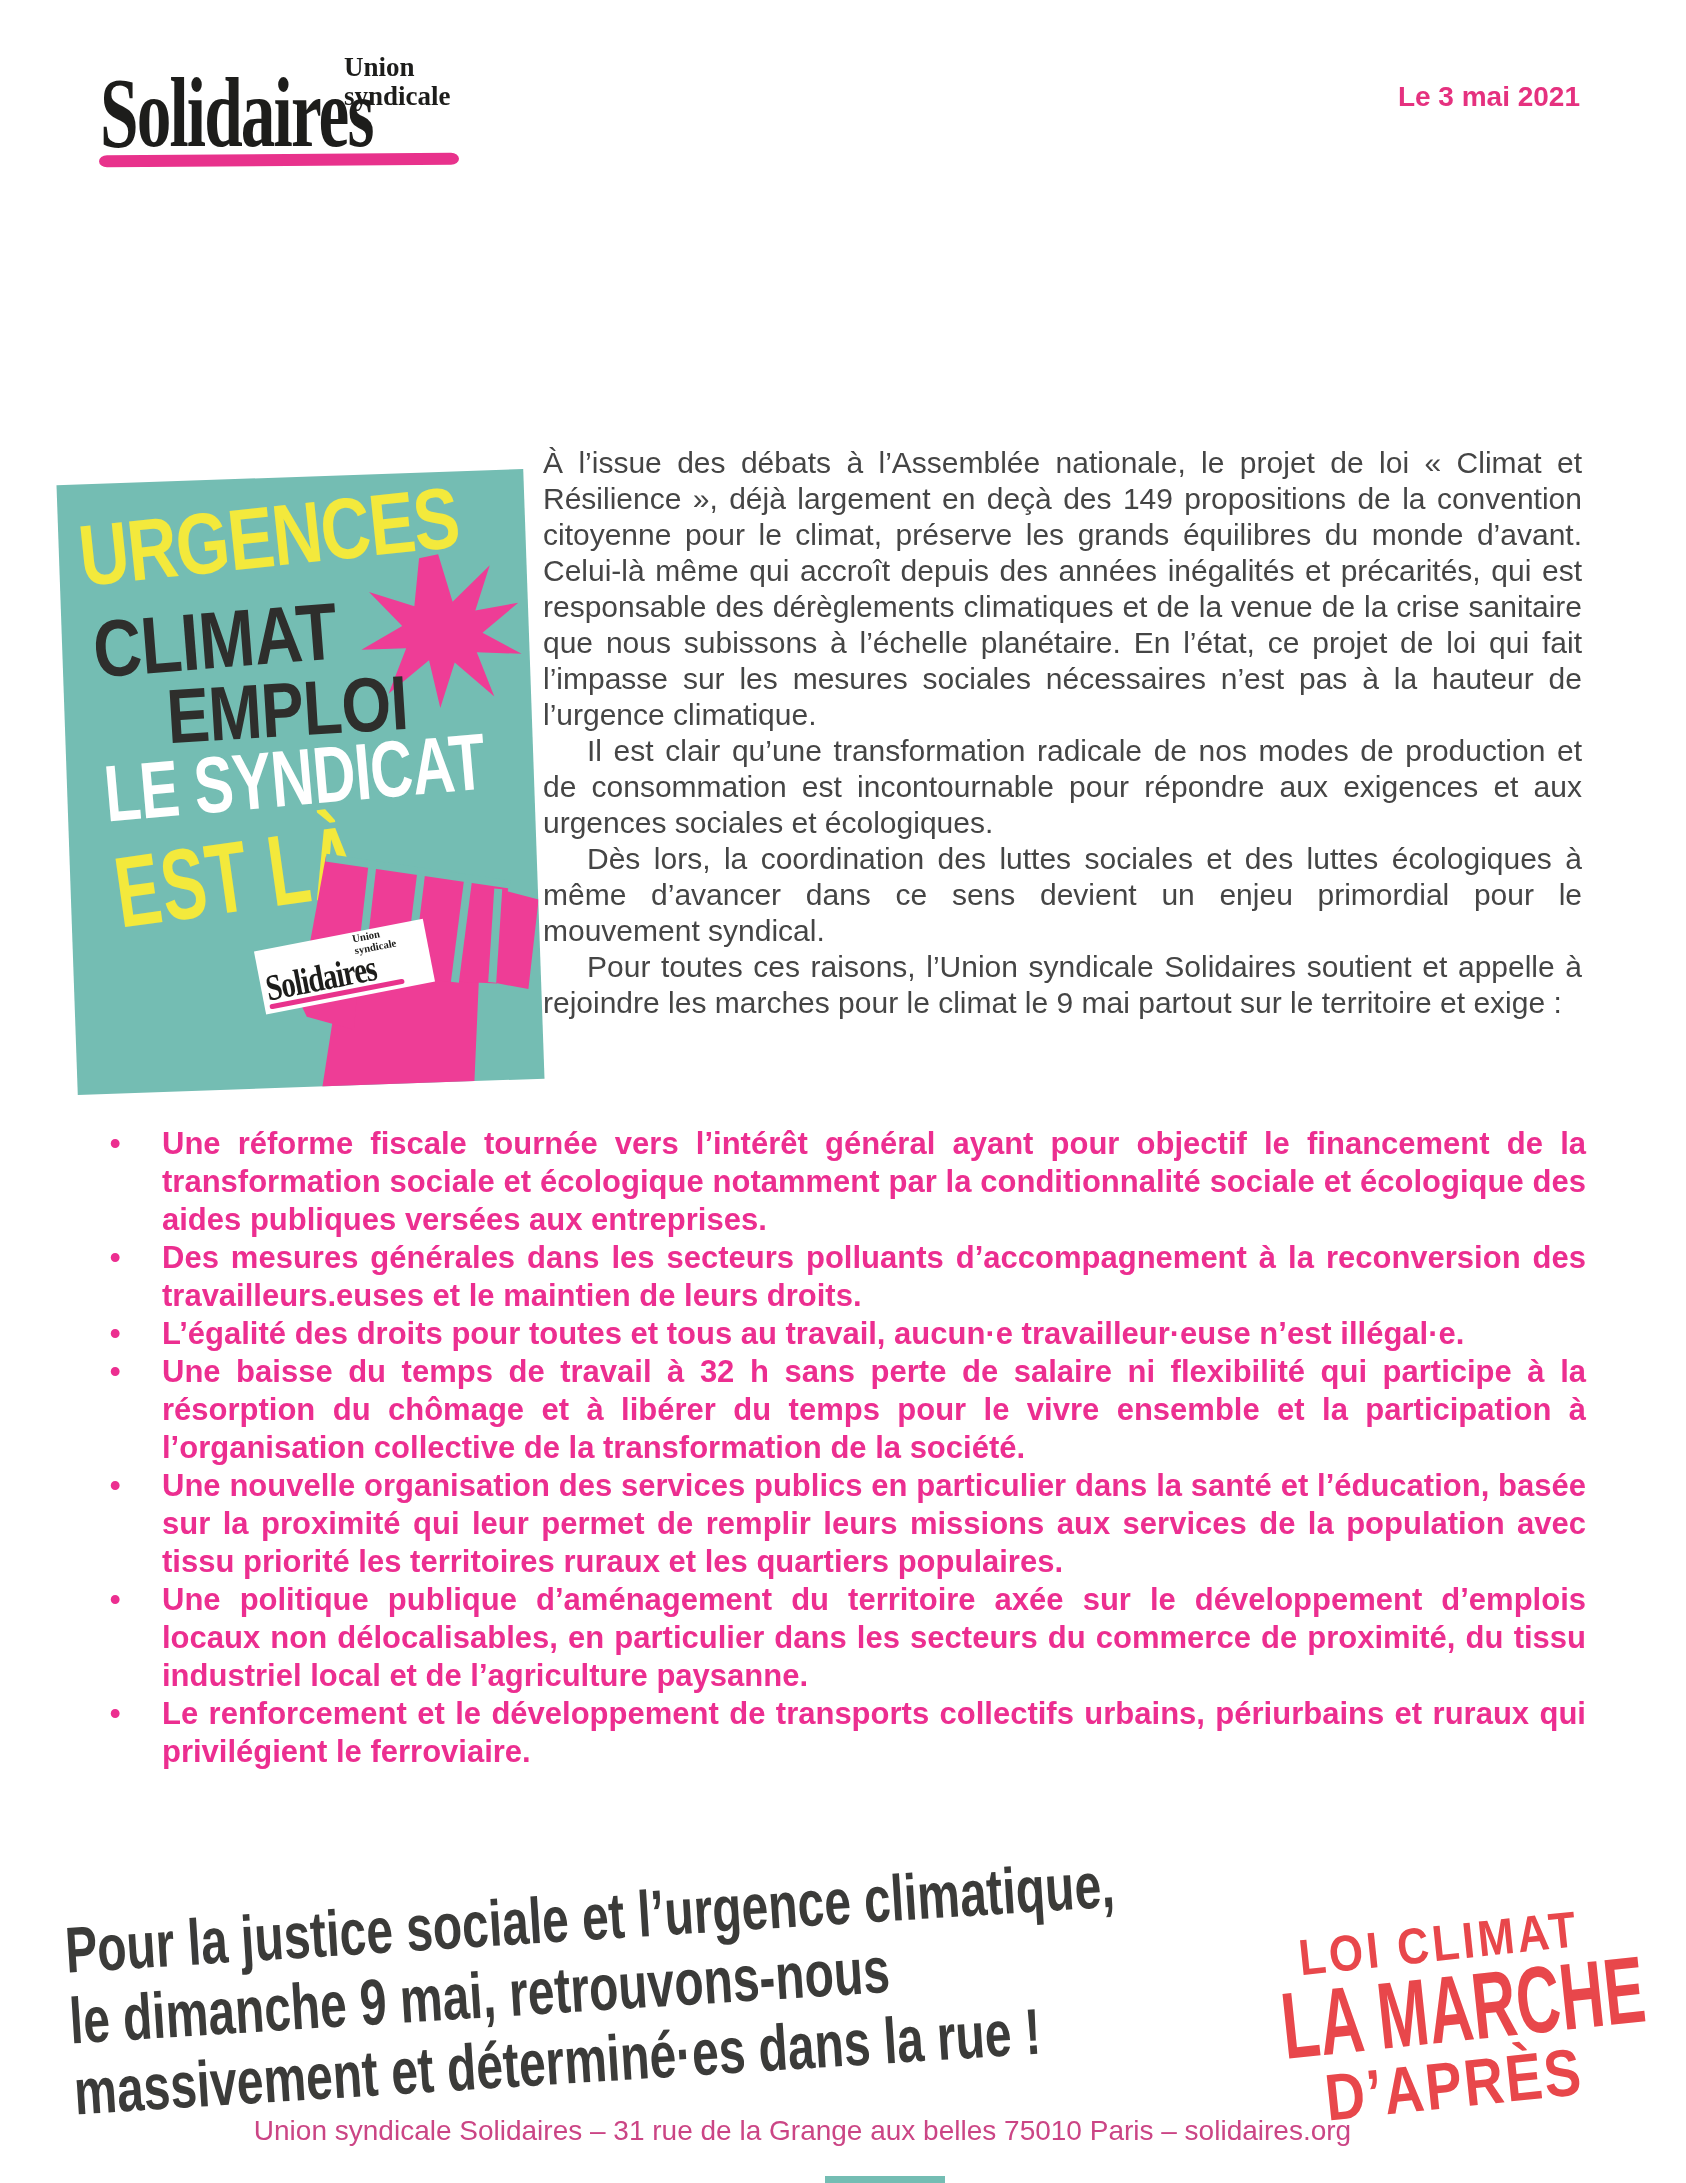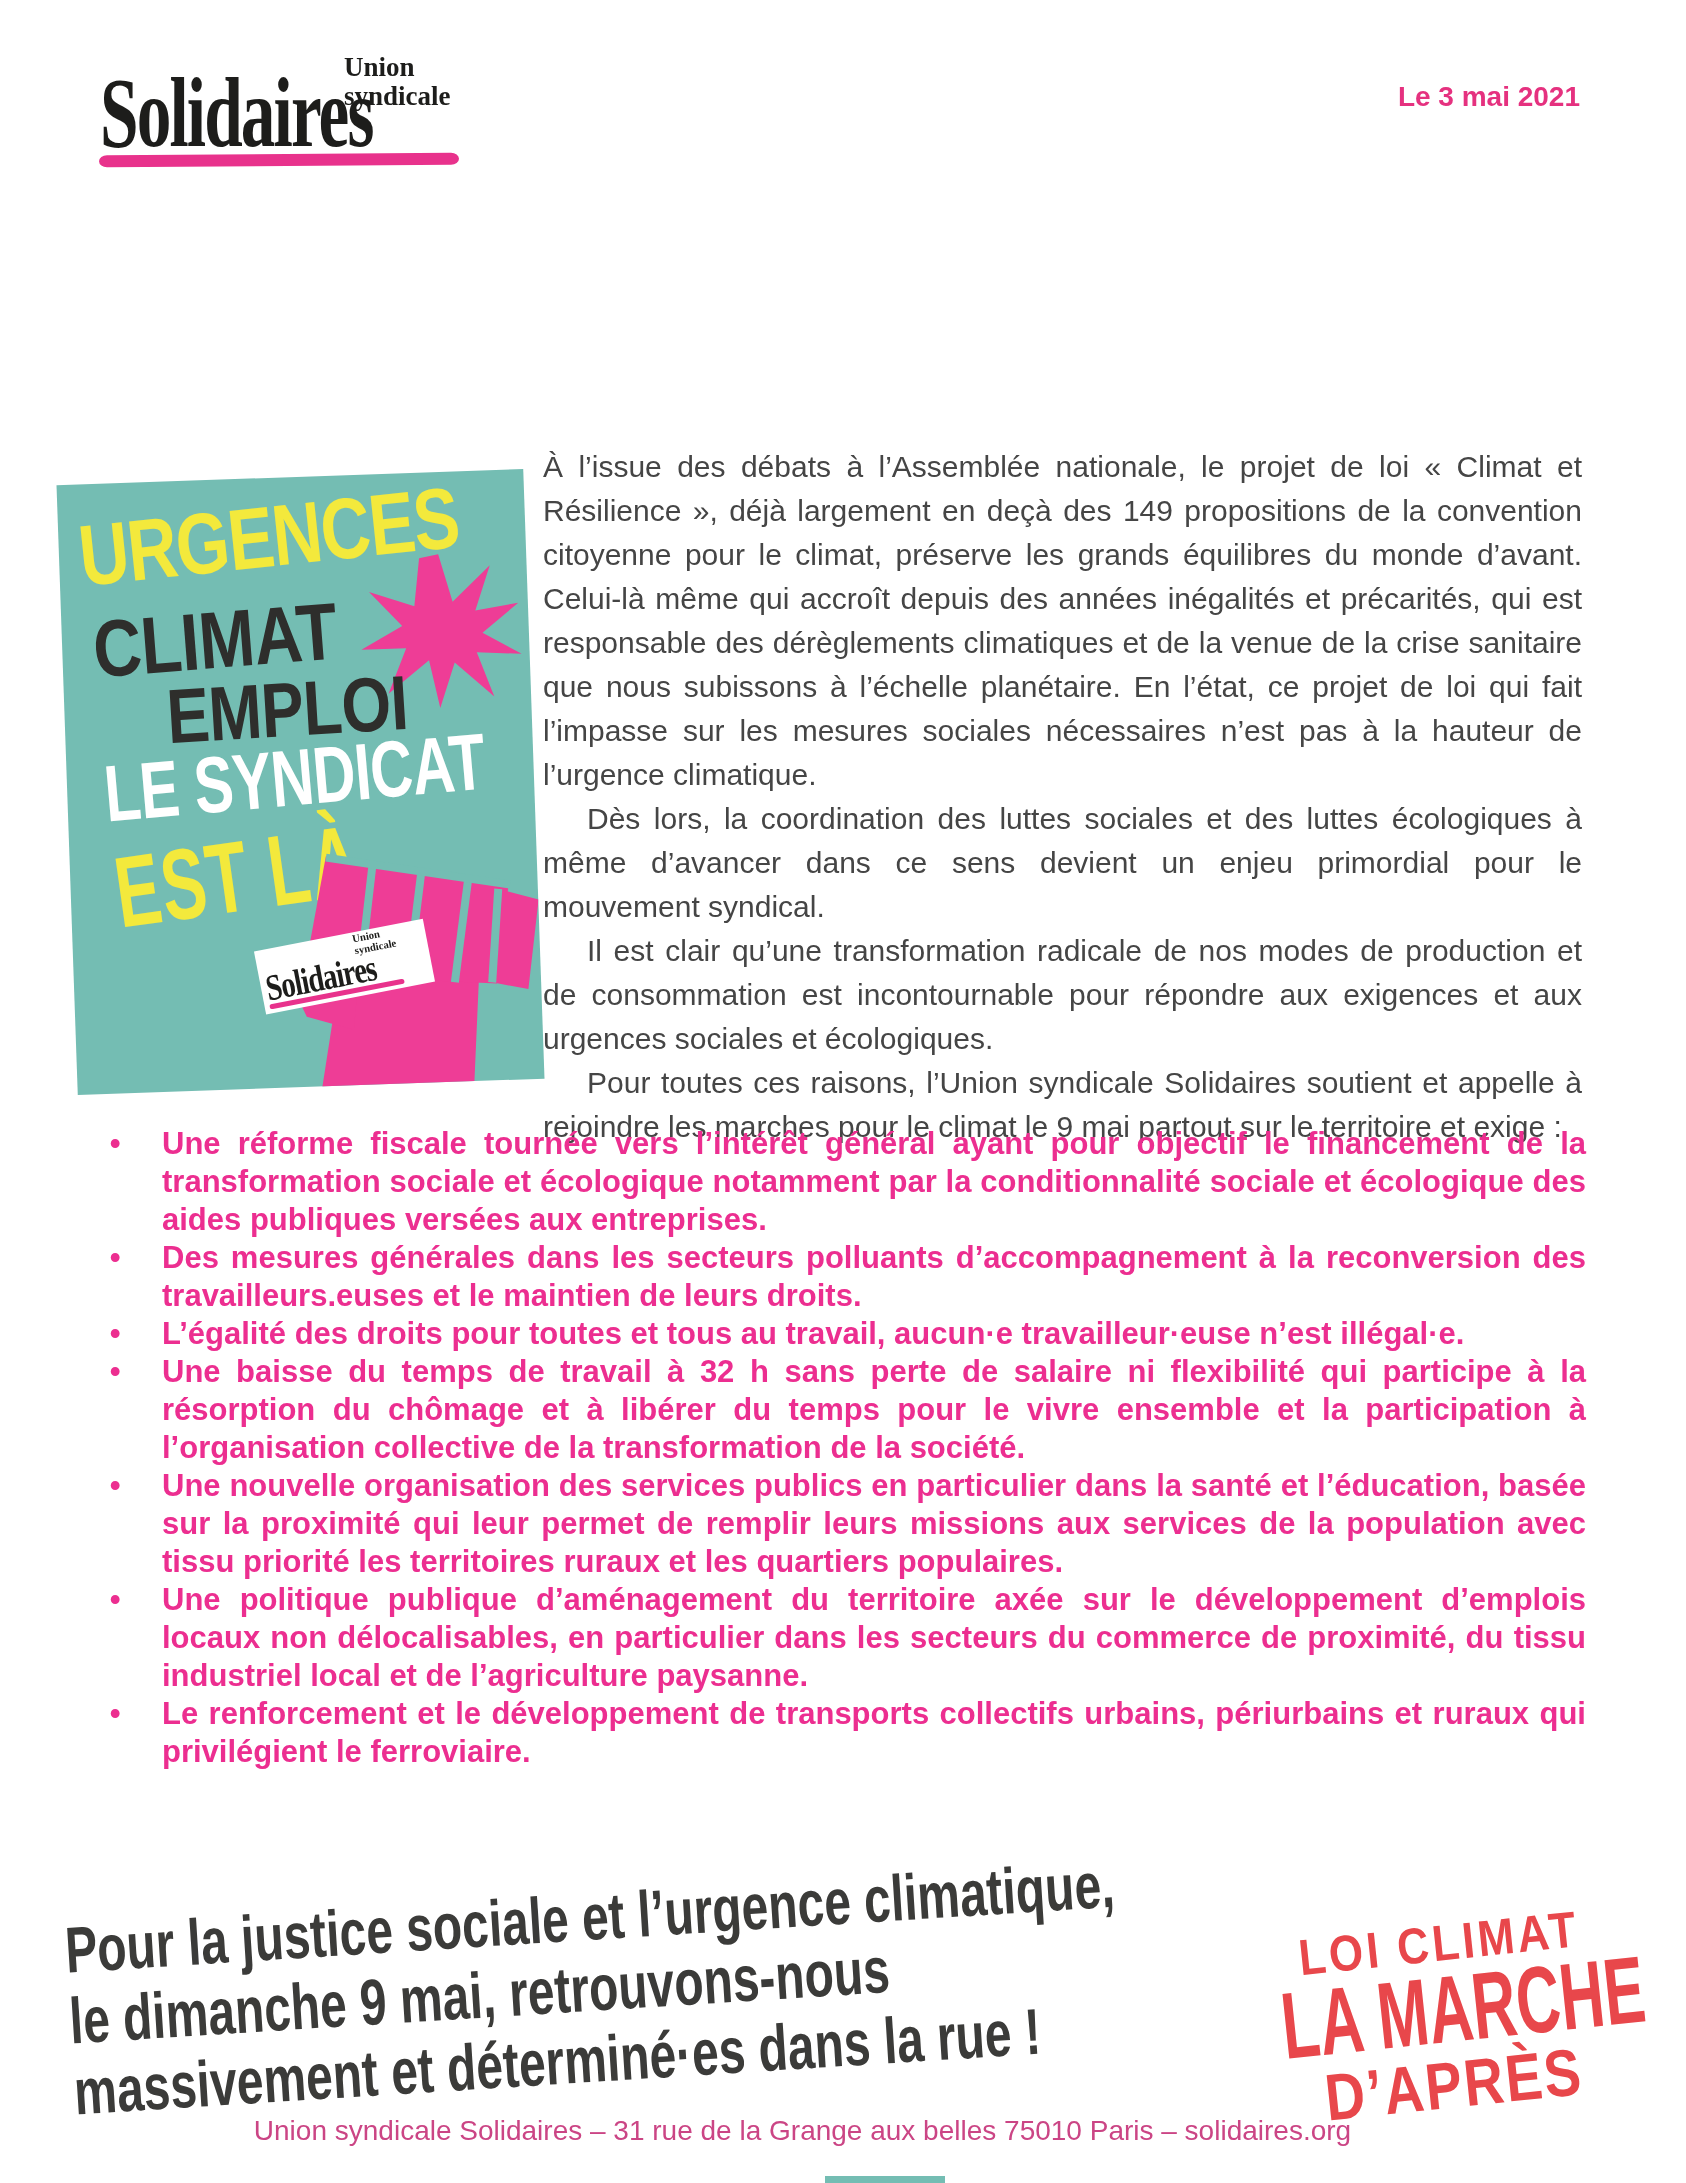--- a/index.html
+++ b/index.html
@@ -76,21 +76,21 @@
     font-size:10.7px; line-height:11.3px; color:#1d1d1b;
   }
   .badge-swoosh {
     position:absolute; left:5.3px; top:55px; width:137px; height:4.7px;
     background:#e8328c; border-radius:2.7px/2px;
   }
 
   
   .body-col {
     position:absolute; left:543px; top:445px; width:1039px;
-    font-size:30px; line-height:44px; color:#454545; text-align:justify;
+    font-size:30px; line-height:36px; color:#454545; text-align:justify;
   }
   .body-col p.indent { text-indent:44px; }
 
   
   .bullets {
     position:absolute; left:107px; top:1125px; width:1479px;
     font-size:31px; line-height:38px; font-weight:bold; color:#ec2e90;
   }
   .bullet { position:relative; padding-left:55px; text-align:justify; }
   .bullet .dot { position:absolute; left:2.7px; top:0; font-size:31px; }
@@ -177,22 +177,22 @@
       <div class="badge-union">
         <div>Union</div>
         <div>syndicale</div>
       </div>
       <div class="badge-swoosh"></div>
     </div>
   </div>
 
   <div class="body-col">
     <p>À l’issue des débats à l’Assemblée nationale, le projet de loi « Climat et Résilience », déjà largement en deçà des 149 propositions de la convention citoyenne pour le climat, préserve les grands équilibres du monde d’avant. Celui-là même qui accroît depuis des années inégalités et précarités, qui est responsable des dérèglements climatiques et de la venue de la crise sanitaire que nous subissons à l’échelle planétaire. En l’état, ce projet de loi qui fait l’impasse sur les mesures sociales nécessaires n’est pas à la hauteur de l’urgence climatique.</p>
+    <p class="indent">Il est clair qu’une transformation radicale de nos modes de production et de consommation est incontournable pour répondre aux exigences et aux urgences sociales et écologiques.</p>
     <p class="indent">Dès lors, la coordination des luttes sociales et des luttes écologiques à même d’avancer dans ce sens devient un enjeu primordial pour le mouvement syndical.</p>
-    <p class="indent">Il est clair qu’une transformation radicale de nos modes de production et de consommation est incontournable pour répondre aux exigences et aux urgences sociales et écologiques.</p>
     <p class="indent">Pour toutes ces raisons, l’Union syndicale Solidaires soutient et appelle à rejoindre les marches pour le climat le 9 mai partout sur le territoire et exige :</p>
   </div>
 
   <div class="bullets">
     <div class="bullet">
       <span class="dot">•</span>
       <span>Une réforme fiscale tournée vers l’intérêt général ayant pour objectif le financement de la transformation sociale et écologique notamment par la conditionnalité sociale et écologique des aides publiques versées aux entreprises.</span>
     </div>
     <div class="bullet">
       <span class="dot">•</span>

